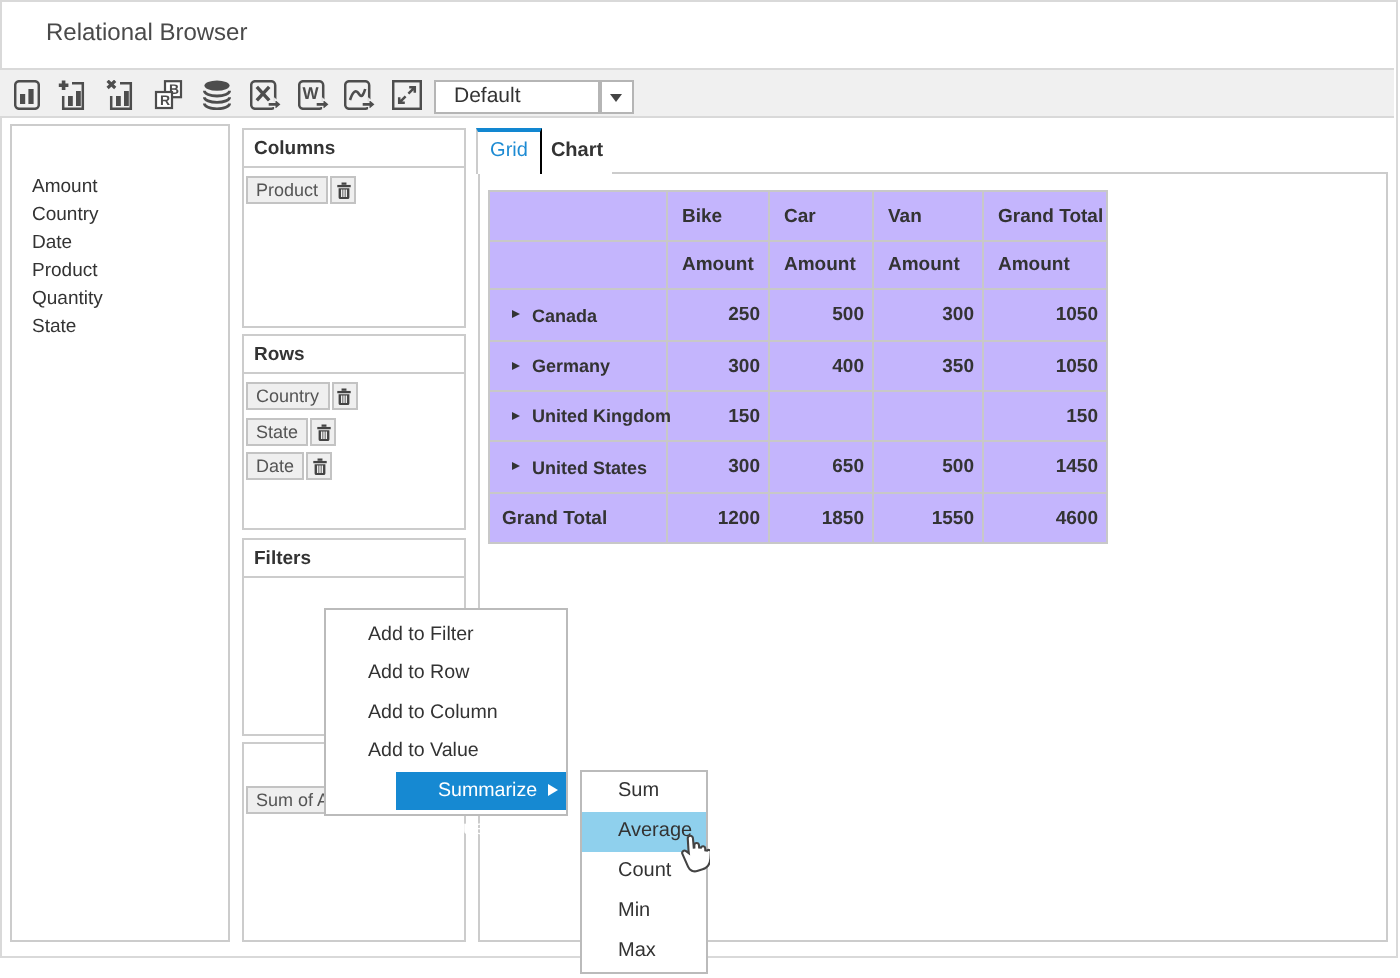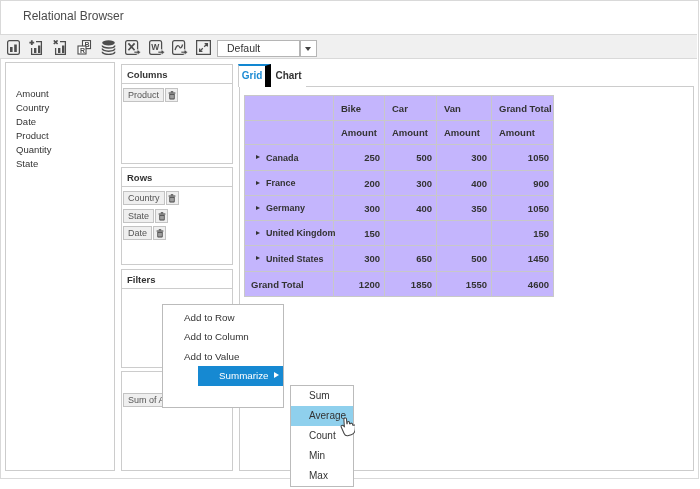--- a/index.html
+++ b/index.html
@@ -18,21 +18,21 @@
 .fitem { position:absolute; left:16px; font-size:9.5px; color:#333; }
 
 .sect { position:absolute; left:121px; width:112px; border:1px solid #ccc; background:#fff; }
 .sect .hd { height:19px; border-bottom:1px solid #ccc; font-size:9.5px; font-weight:bold; color:#333; line-height:19px; padding-left:5px; }
 .chiprow { position:absolute; left:123px; height:14px; }
 .chip { display:inline-block; height:14px; background:#efefef; border:1px solid #c3c3c3; color:#555; font-size:9px; line-height:12px; padding:0 4px; vertical-align:top; }
 .tbin { display:inline-block; width:13px; height:14px; background:#efefef; border:1px solid #c3c3c3; margin-left:1px; vertical-align:top; text-align:center; }
 
 #tabcontent { left:239px; top:87px; width:455px; height:384px; border-left:1px solid #ccc; border-right:1px solid #ccc; border-bottom:1px solid #ccc; background:#fff; }
 #tabtopline { left:306px; top:86px; width:388px; height:1px; background:#ccc; }
-#tabgrid { left:238px; top:64px; width:33px; height:23px; background:#fff; border-left:1px solid #ccc; border-right:6px solid #000000; border-top:2px solid #1287d1; color:#1d8bd3; font-size:10px; font-weight:bold; text-align:center; line-height:20px; }
+#tabgrid { left:238px; top:64px; width:33px; height:23px; background:#fff; border-left:1px solid #ccc; border-right:1px solid #000000; border-top:2px solid #1287d1; color:#1d8bd3; font-size:10px; font-weight:normal; text-align:center; line-height:20px; }
 #tabchart { left:271px; top:64px; width:35px; height:23px; color:#333; font-size:10px; font-weight:bold; text-align:center; line-height:23px; }
 
 #pivot { left:244px; top:95px; border-collapse:collapse; table-layout:fixed; width:309px; }
 #pivot td { border:1px solid #c8c8c8; background:#c4b5fd; font-size:9.5px; color:#333; font-weight:bold; padding:0 4px 0 7px; white-space:nowrap; }
 #pivot td.num { text-align:right; }
 #pivot td.rowhdr { text-align:left; font-size:9px; padding-left:21px; position:relative; }
 #pivot td.rowhdr .arr { position:absolute; left:11px; top:50%; margin-top:-2.5px; width:0; height:0; border-top:2.5px solid transparent; border-bottom:2.5px solid transparent; border-left:4px solid #333; }
 #pivot td.gt { padding-left:6px; }
 
 #menu { left:162px; top:304px; width:122px; height:104px; background:#fff; border:1px solid #bbb; padding-top:2.6px; }
@@ -173,27 +173,20 @@
           <td>Amount</td>
         </tr>
     <tr style="height:26px;">
           <td class="rowhdr"><span class="arr"></span>Canada</td>
           <td class="num">250</td>
           <td class="num">500</td>
           <td class="num">300</td>
           <td class="num">1050</td>
         </tr>
     <tr style="height:25px;">
-          <td class="rowhdr"><span class="arr"></span>France</td>
-          <td class="num">200</td>
-          <td class="num">300</td>
-          <td class="num">400</td>
-          <td class="num">900</td>
-        </tr>
-    <tr style="height:25px;">
           <td class="rowhdr"><span class="arr"></span>Germany</td>
           <td class="num">300</td>
           <td class="num">400</td>
           <td class="num">350</td>
           <td class="num">1050</td>
         </tr>
     <tr style="height:25px;">
           <td class="rowhdr"><span class="arr"></span>United Kingdom</td>
           <td class="num">150</td>
           <td class="num"></td>
@@ -211,20 +204,21 @@
           <td class="gt">Grand Total</td>
           <td class="num">1200</td>
           <td class="num">1850</td>
           <td class="num">1550</td>
           <td class="num">4600</td>
         </tr>
   </tbody>
     </table>
 
   <div class="abs" id="menu">
+    <div class="mitem">Add to Filter</div>
     <div class="mitem">Add to Row</div>
     <div class="mitem">Add to Column</div>
     <div class="mitem">Add to Value</div>
     <div class="mitem sel">Summarize value by</div>
   </div>
   <div class="abs" id="submenu">
     <div class="sitem">Sum</div>
     <div class="sitem sel">Average</div>
     <div class="sitem">Count</div>
     <div class="sitem">Min</div>

